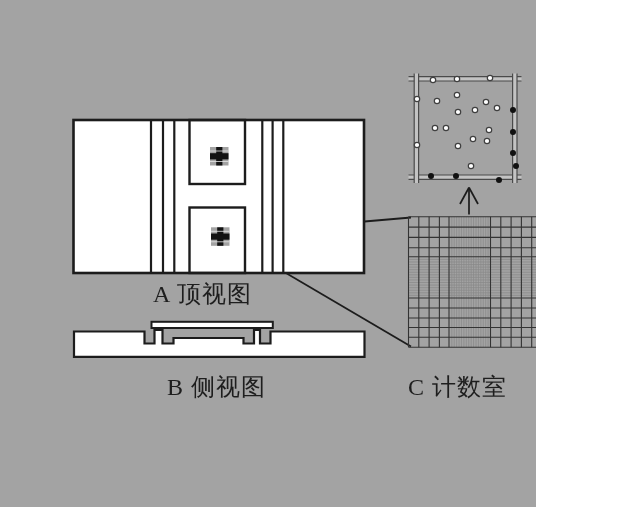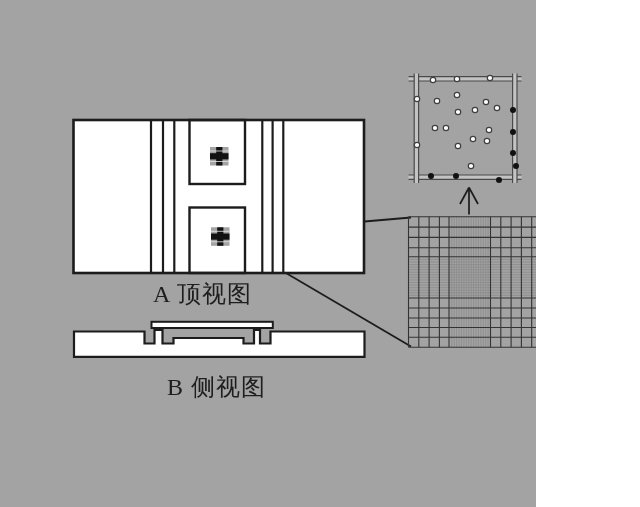--- a/index.html
+++ b/index.html
@@ -178,14 +178,15 @@
         <circle cx="431" cy="176" r="3" fill="#111111"></circle>
         <circle cx="456" cy="176" r="3" fill="#111111"></circle>
         <circle cx="499" cy="180" r="3" fill="#111111"></circle>
       </g>
   </svg>
 
   <div class="lbl view-label" style="left:153px;top:281px;">A 顶视图</div>
 
   <div class="lbl view-label" style="left:155px;top:374px;margin-left:12px;">B 侧视图</div>
 
+  <div class="lbl view-label" style="left:408px;top:374px;">C 计数室</div>
 
 </div>
 
 </body></html>

